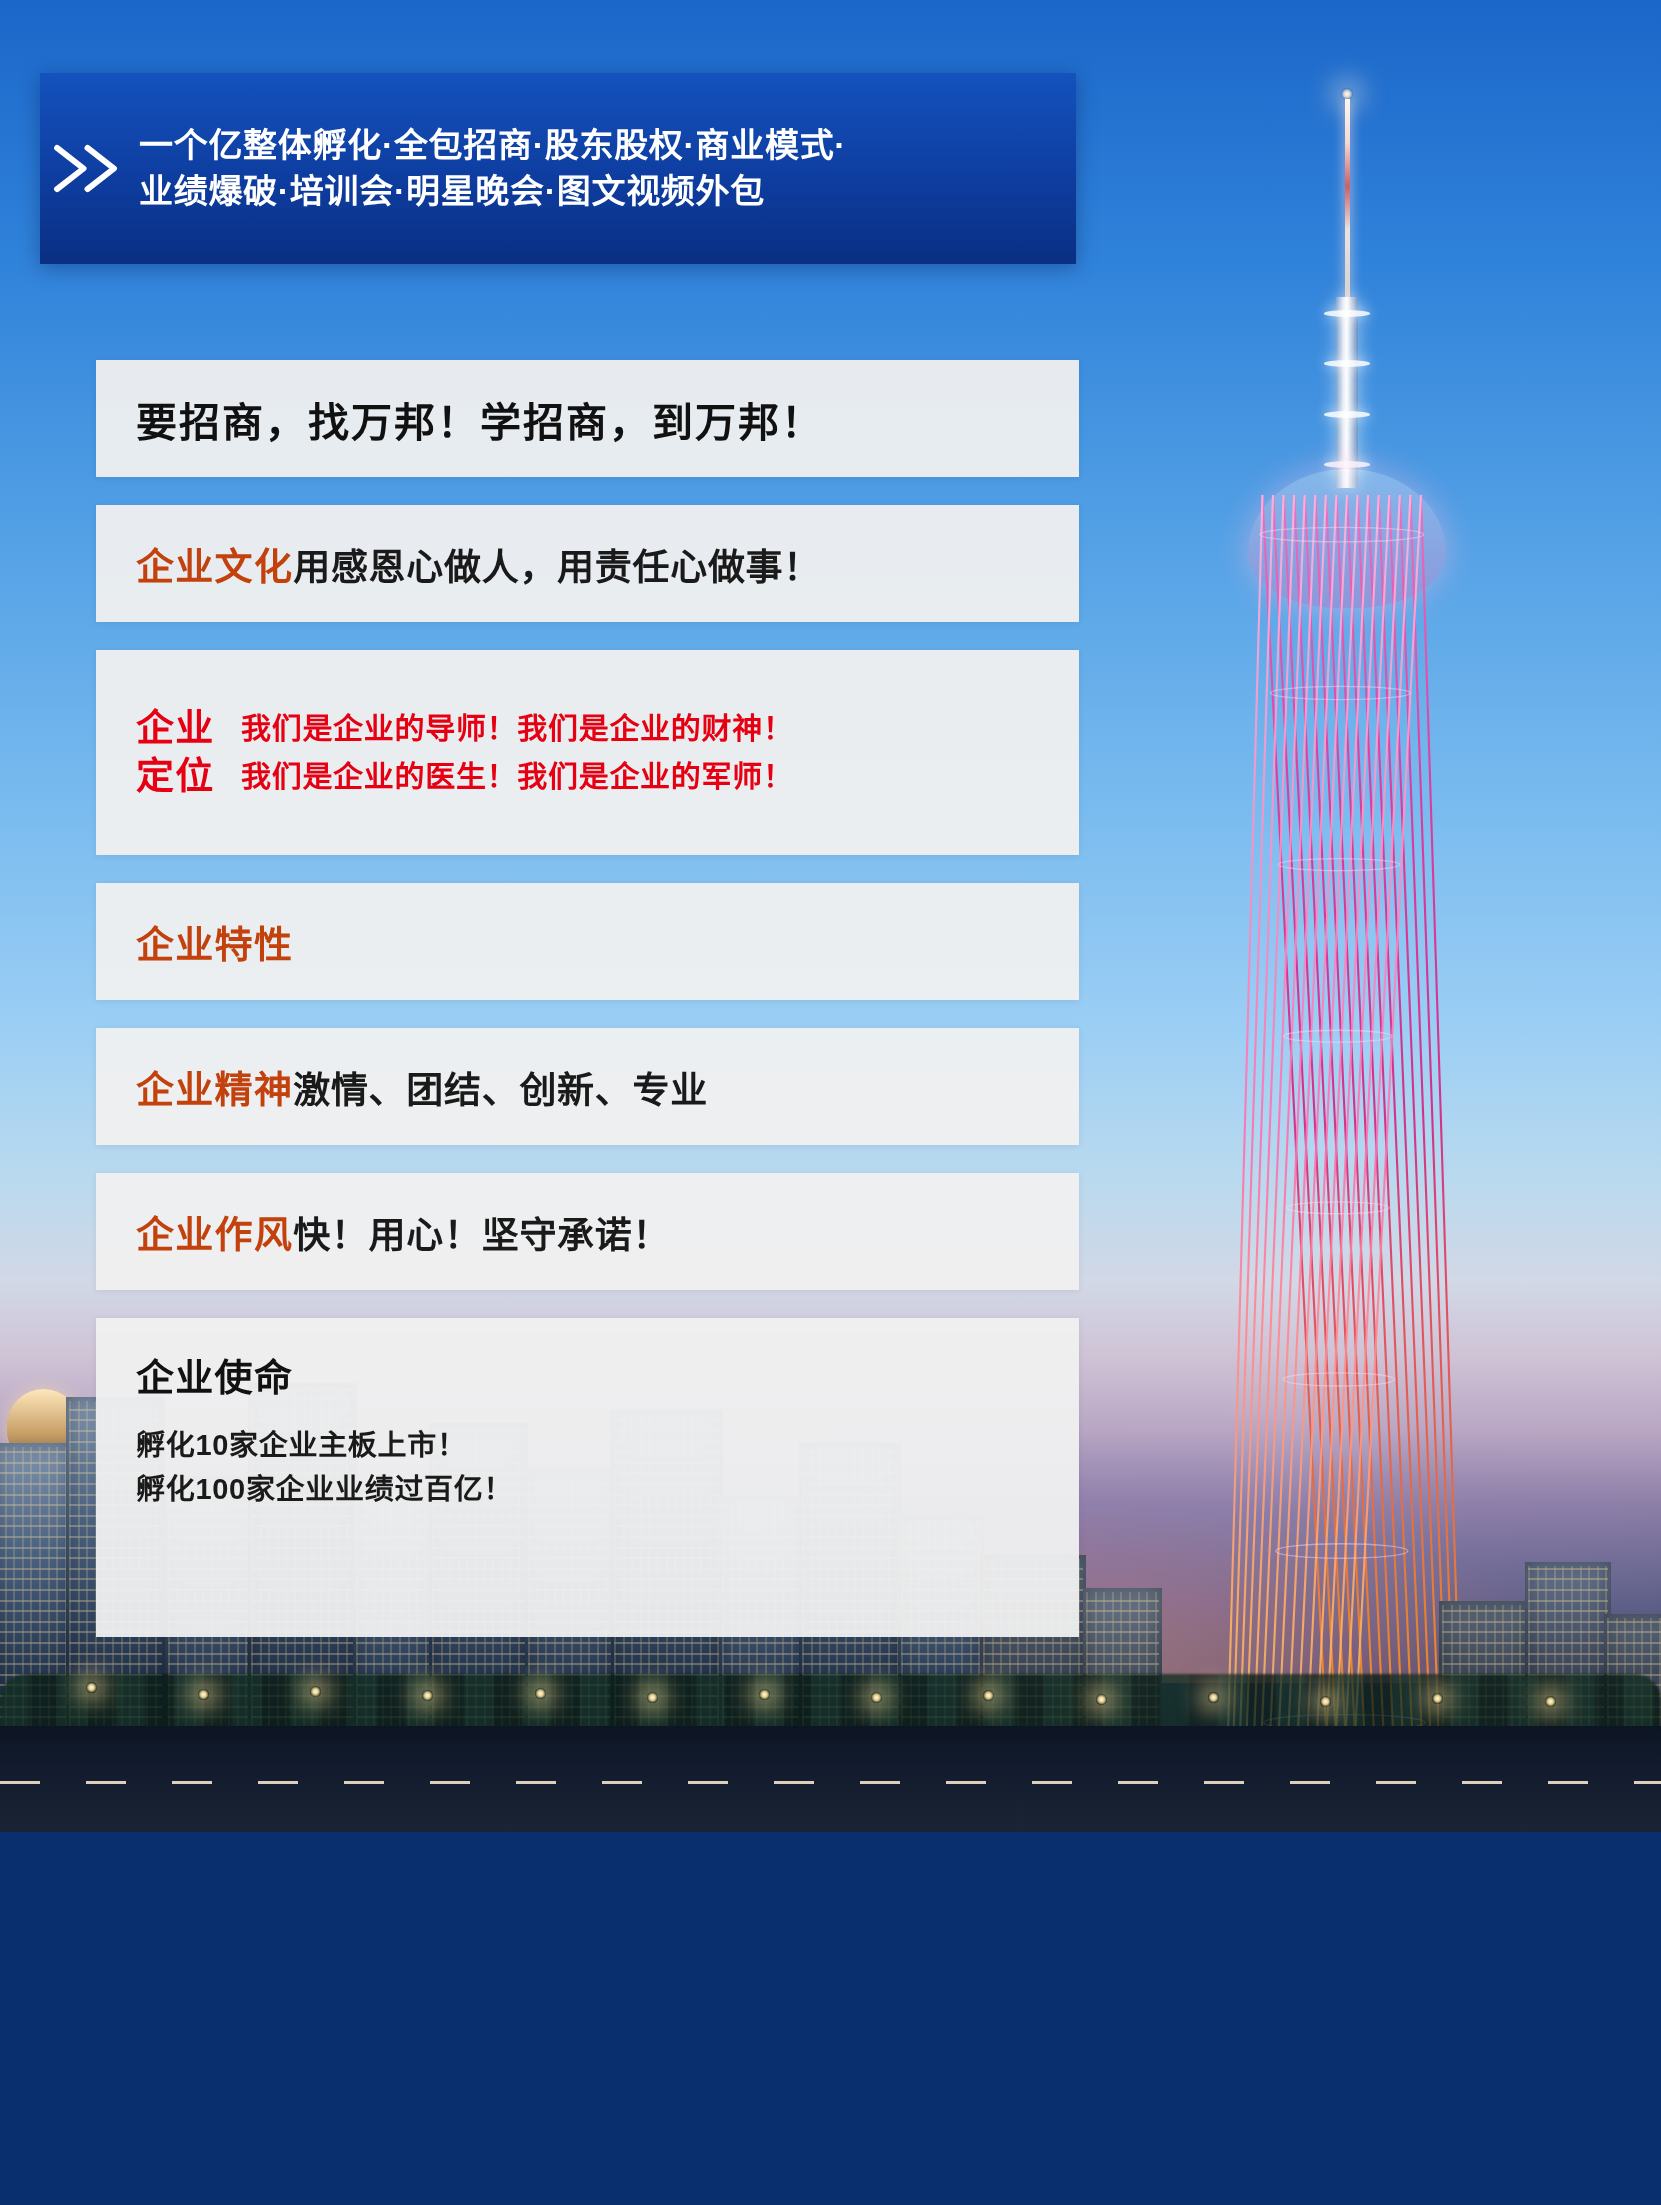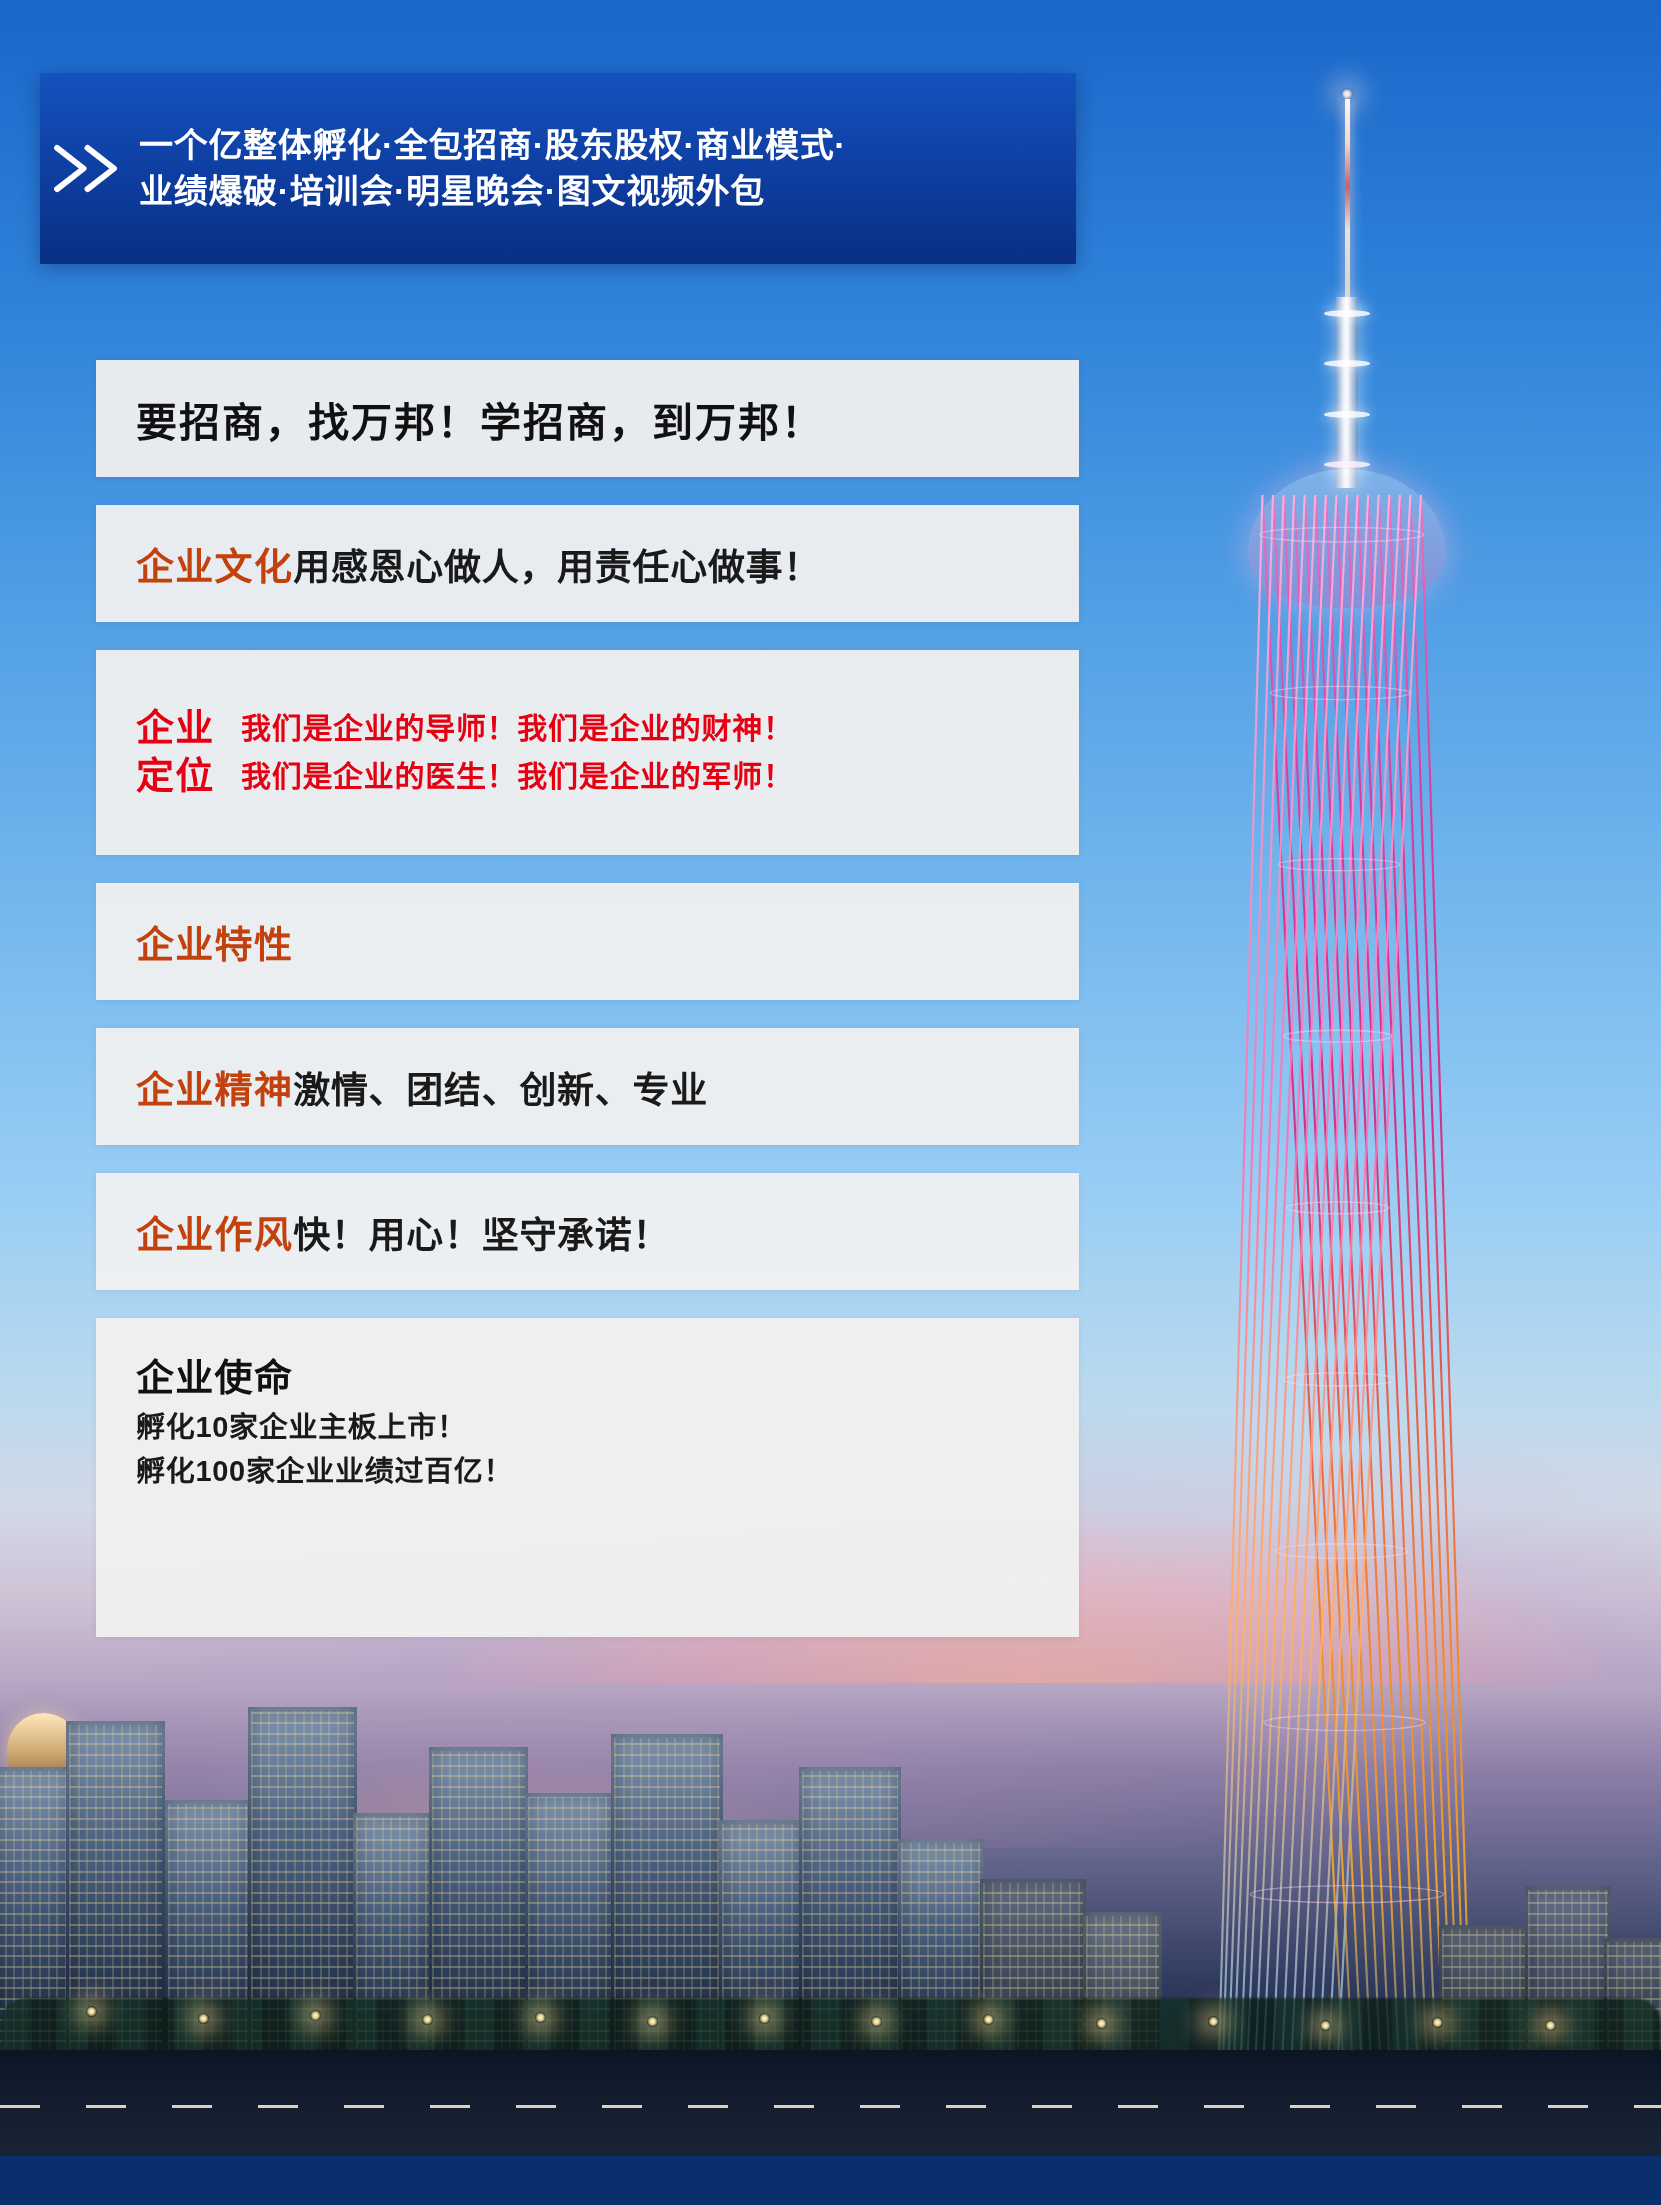--- a/index.html
+++ b/index.html
@@ -7,21 +7,21 @@
     padding: 0;
     background: #0a2f6e;
   }
   body {
     font-family: "Liberation Sans", "DejaVu Sans", sans-serif;
   }
 
   .poster {
     position: relative;
     width: 1661px;
-    height: 2156px;
+    height: 1832px;
     overflow: hidden;
     background: linear-gradient(180deg,
         #1b66c9 0%,
         #2f82da 14%,
         #55a2e6 30%,
         #79bbef 44%,
         #9bcef4 56%,
         #b8d9ef 64%,
         #d2d8e6 70%,
         #cfc3d6 74%,
@@ -293,21 +293,21 @@
     line-height: 1.57;
     letter-spacing: 0.7px;
     white-space: nowrap;
   }
 
   .mission-title {
     font-size: 38px;
     font-weight: bold;
     color: #111111;
     letter-spacing: 1.3px;
-    margin-bottom: 3px;
+    margin-bottom: 21px;
   }
   .mission-line {
     font-size: 29px;
     font-weight: bold;
     color: #1a1a1a;
     line-height: 1.52;
     letter-spacing: 0.7px;
     white-space: nowrap;
   }
 </style>

